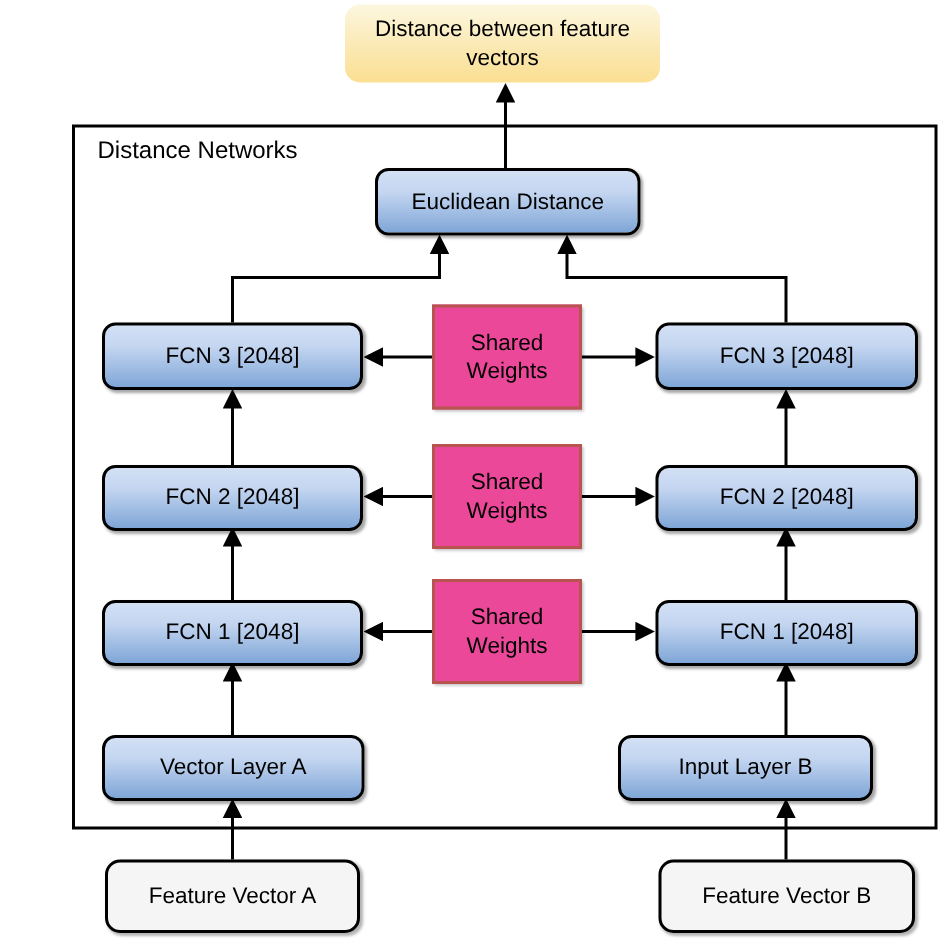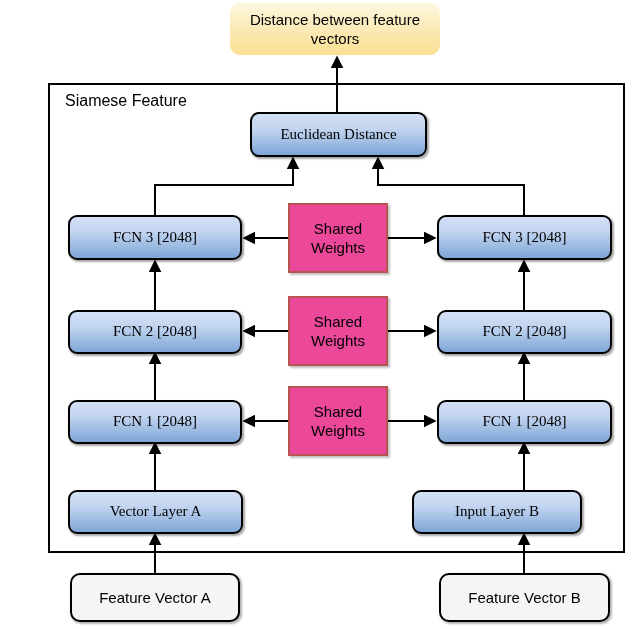--- a/index.html
+++ b/index.html
@@ -15,21 +15,20 @@
   .node{
     position:absolute;z-index:2;
     display:flex;align-items:center;justify-content:center;
     text-align:center;font-size:15px;line-height:1.3;
     box-sizing:border-box;
   }
   .blue{
     background:linear-gradient(to bottom,#d3e0f5 0%,#c3d5f0 35%,#7fa6d7 100%);
     border:2px solid #000;border-radius:9px;
     box-shadow:1.5px 1.5px 2px rgba(0,0,0,0.35);
-    font-family:Liberation Serif, serif;
   }
   .yellow{
     background:linear-gradient(to bottom,#fdf7e0 0%,#fbe9b3 55%,#fbdf92 100%);
     border:none;border-radius:10px;
   }
   .pink{
     background:#ec4899;
     border:2px solid #b85450;border-radius:0;
     box-shadow:1.5px 1.5px 2px rgba(0,0,0,0.25);
   }
@@ -47,21 +46,21 @@
     position:absolute;z-index:2;
     left:65px;top:92px;font-size:16px;
   }
 </style>
 </head>
 <body>
 
 <div class="canvas">
 
   <div class="frame"></div>
-  <div class="frame-label">Siamese Feature</div>
+  <div class="frame-label">Distance Networks</div>
 
   <svg class="arrows" width="634" height="629" viewBox="0 0 634 629">
     <defs>
       <marker id="ah" viewBox="0 0 10 10" refX="8" refY="5" markerWidth="6.5" markerHeight="6.5" orient="auto-start-reverse">
         <path d="M0,0 L10,5 L0,10 z" fill="#000"></path>
       </marker>
     </defs>
     <g stroke="#000" stroke-width="2" fill="none">
 
       <line x1="337" y1="112" x2="337" y2="58" marker-end="url(#ah)"></line>

